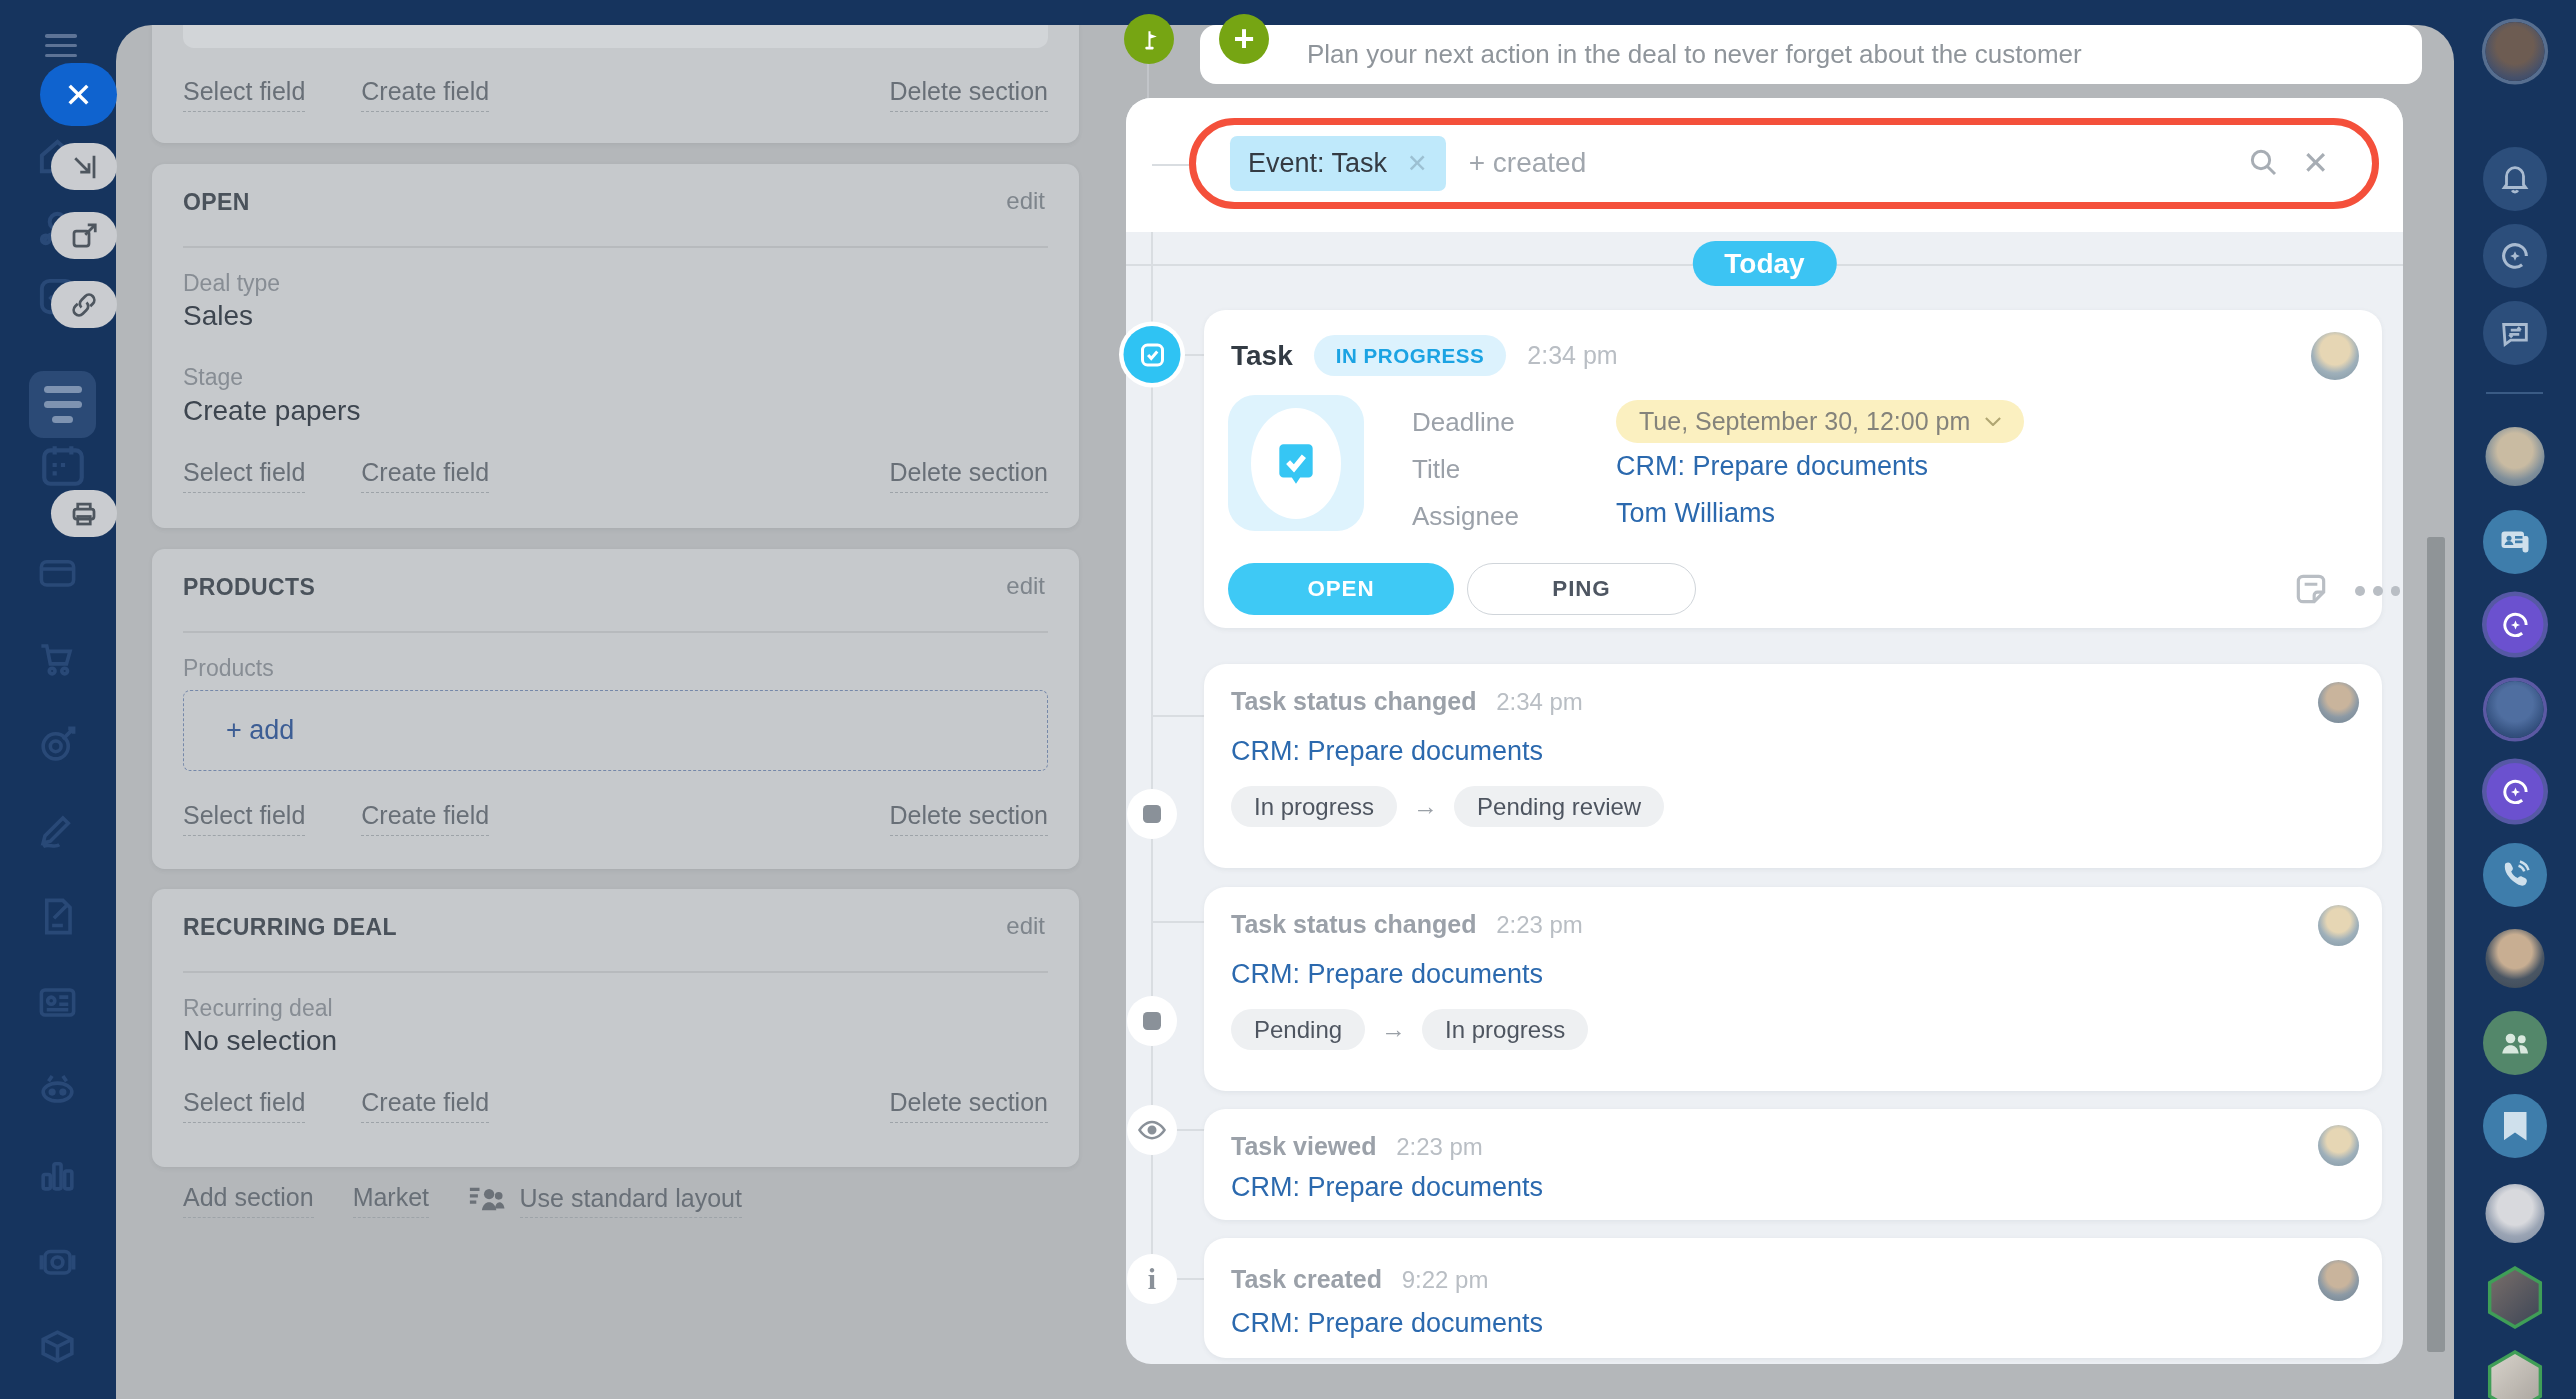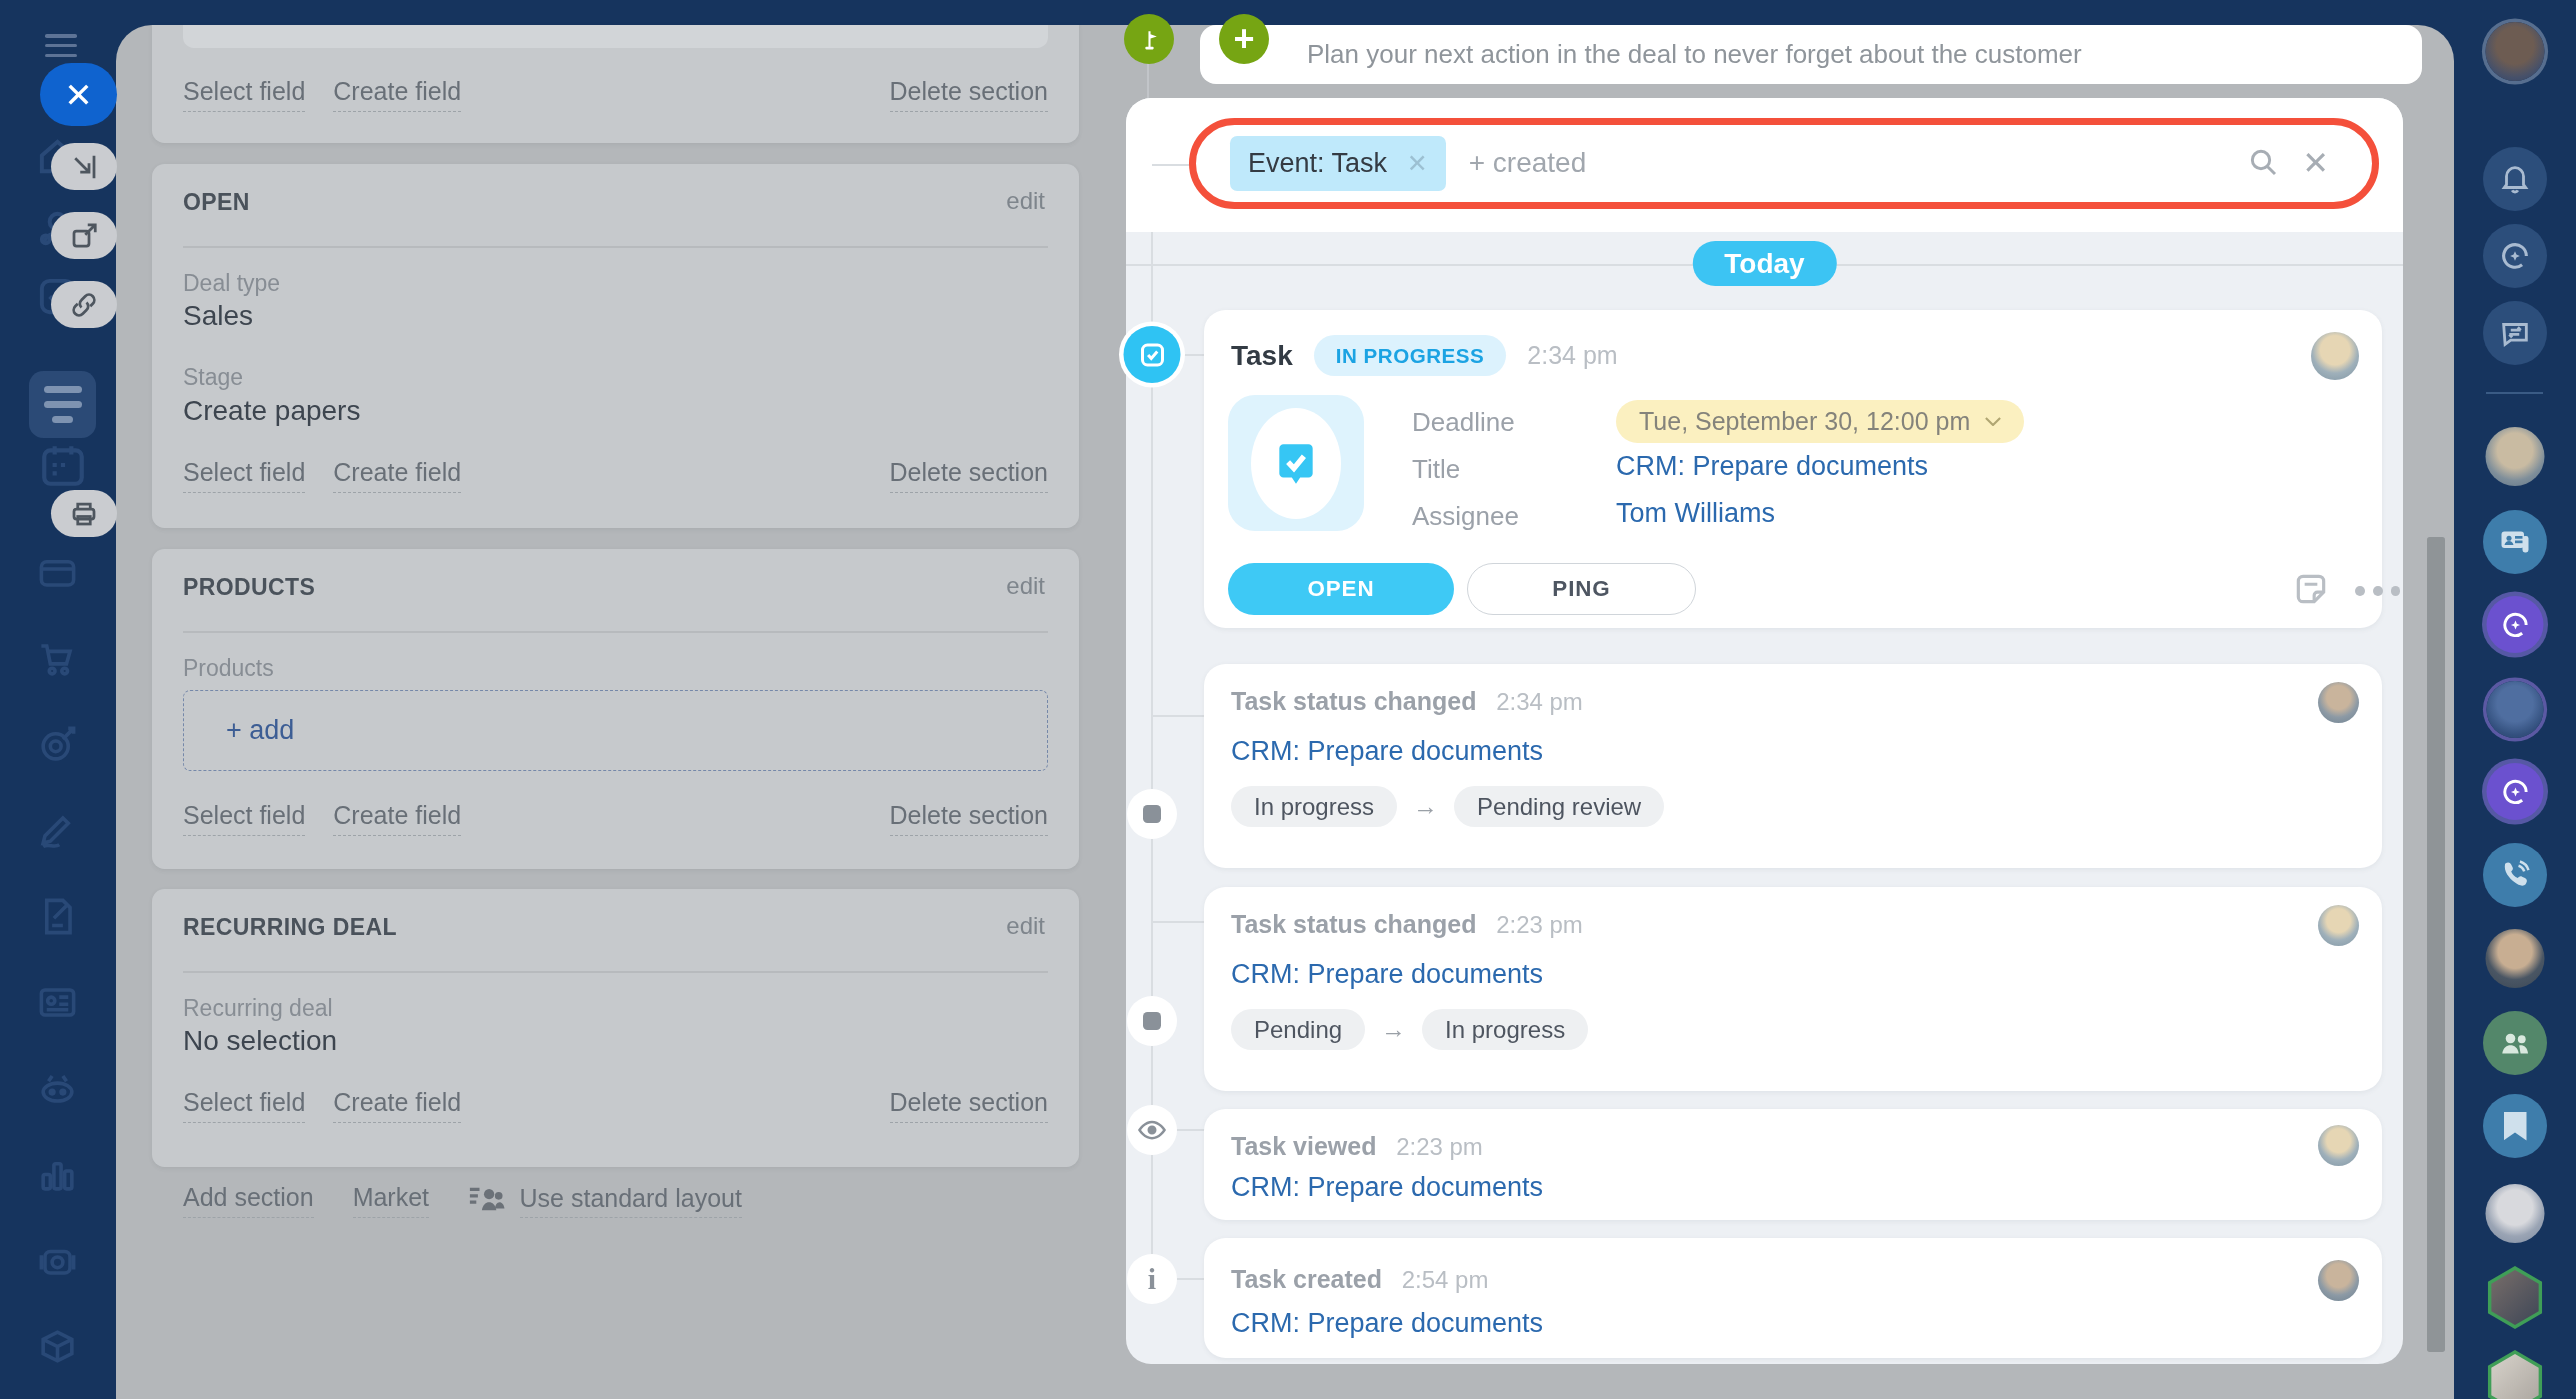--- a/index.html
+++ b/index.html
@@ -29,21 +29,21 @@
   .filter-tile .b3{width:21.5px;background:#7e93b1;}
 
   
   .fcard{position:absolute;left:152px;width:927px;background:#c6c9cc;border-radius:12.5px;box-shadow:0 1.8px 4.5px rgba(50,60,70,.08);}
   .fcard .hdr{position:absolute;left:31px;top:25px;font-size:23px;font-weight:bold;color:#4a525b;letter-spacing:0.4px;}
   .fcard .edit{position:absolute;right:34px;top:23px;font-size:24px;color:#7e858c;}
   .fcard .divider{position:absolute;left:31px;right:31px;top:82px;height:1.8px;background:#b7babd;}
   .flabel{position:absolute;left:31px;font-size:23px;color:#878d94;}
   .fvalue{position:absolute;left:31px;font-size:28px;color:#3d454f;}
   .dash-link{font-size:25px;color:#686f77;border-bottom:1.8px dashed #9da3a8;padding-bottom:4.5px;cursor:pointer;}
-  .links-row{position:absolute;left:31px;right:31px;display:flex;gap:28px;justify-content:center;}
+  .links-row{position:absolute;left:31px;right:31px;display:flex;gap:56px;justify-content:center;}
   .links-row .spacer{flex:1;}
   .add-box{position:absolute;left:31px;right:31px;border:1.8px dashed #7588a9;border-radius:7.2px;display:flex;align-items:center;}
   .add-box span{margin-left:42px;font-size:27px;color:#3c5d94;}
   .footer-row{display:flex;align-items:center;gap:39px;}
 
   
   .banner{left:1200px;top:25px;width:1222px;height:59px;background:#ffffff;border-radius:16px;
     display:flex;align-items:center;}
   .banner span{margin-left:107px;font-size:26px;color:#8f959b;}
   .gcircle{border-radius:50%;background:#76a513;display:flex;align-items:center;justify-content:center;color:#fff;}
@@ -445,21 +445,21 @@
       <span class="e-title">Task viewed</span>
       <span class="e-time">2:23 pm</span>
     </div>
     <div class="avatar card-av" style="top:16px;background:radial-gradient(circle at 50% 38%,#e6d6b4 0 36%,#9fb0ba 60%,#7d93a2);"></div>
     <div class="e-link" style="top:63px;">CRM: Prepare documents</div>
   </div>
 
   <div class="tcard" style="top:1140px;height:120px;">
     <div class="e-hdr" style="top:27px;">
       <span class="e-title">Task created</span>
-      <span class="e-time">2:54 pm</span>
+      <span class="e-time">9:22 pm</span>
     </div>
     <div class="avatar card-av" style="top:21.5px;background:radial-gradient(circle at 50% 38%,#c9b49c 0 36%,#8d9aa5 60%,#6c8090);"></div>
     <div class="e-link" style="top:70px;">CRM: Prepare documents</div>
   </div>
 </div>
 
 <div class="abs scroll-thumb"></div>
 
 <div class="rr-item avatar ring" style="top:22.4px;width:59px;height:59px;background:radial-gradient(circle at 50% 40%,#6d5c52 0 40%,#45506a 70%,#34425f);"></div>
 <div class="rr-item rr-btn" style="top:147px;">

